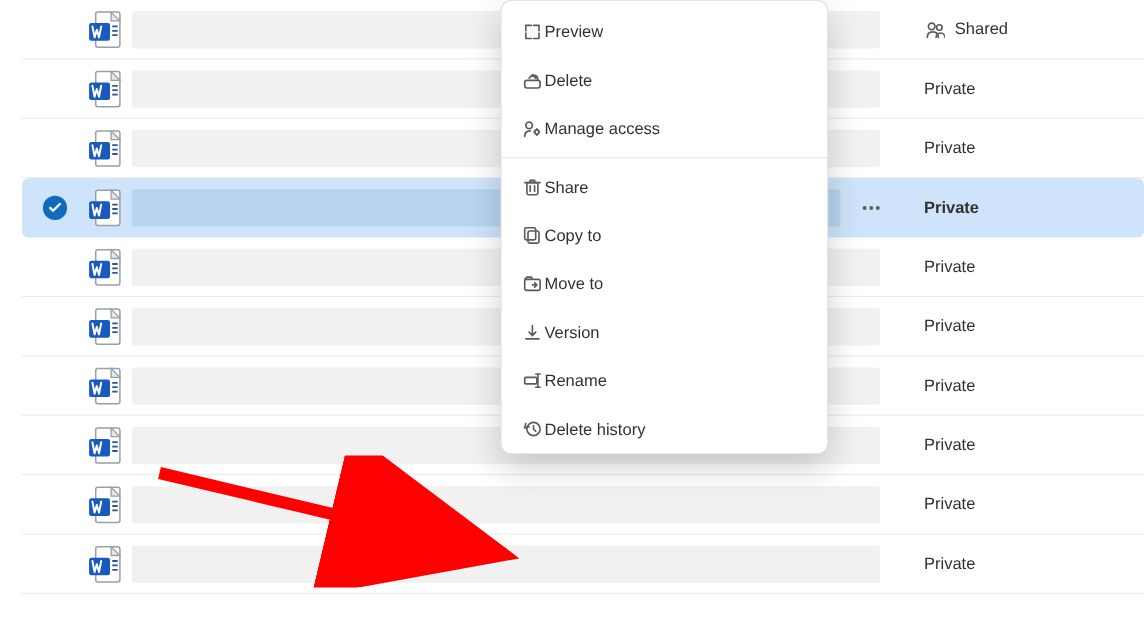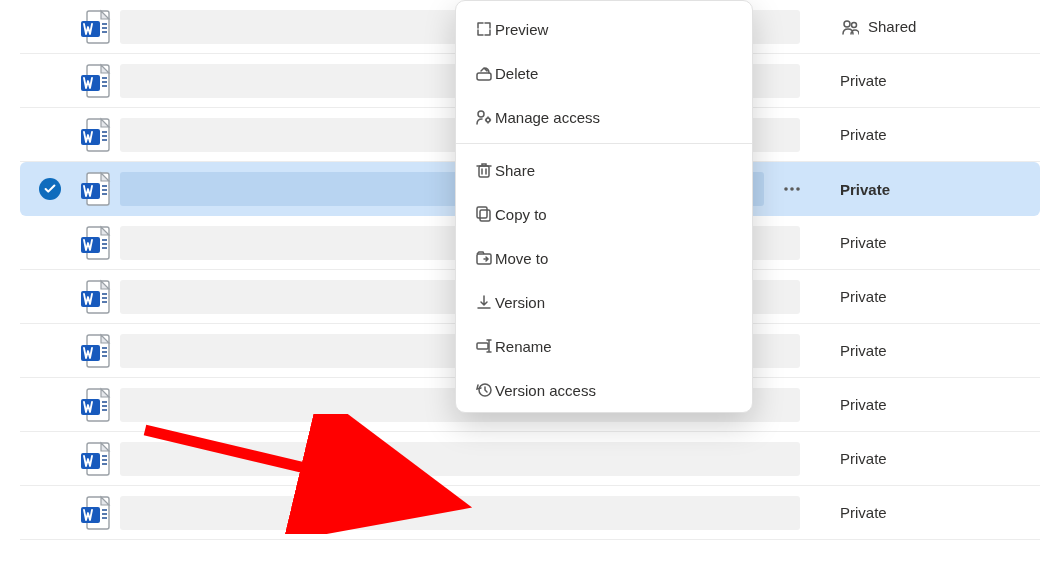--- a/index.html
+++ b/index.html
@@ -370,21 +370,21 @@
         </svg>
       </span>
       <span>Rename</span>
     </div>
     <div class="menu-item">
       <span class="m-ic">
         <svg viewBox="0 0 18 18">
           <use href="#i-history"></use>
         </svg>
       </span>
-      <span>Version access</span>
+      <span>Delete history</span>
     </div>
   </div>
 
 <svg class="arrow-overlay" width="340" height="120">
   <defs>
     <marker id="ah" markerWidth="16" markerHeight="14" refX="13" refY="7" orient="auto">
       <polygon points="0,0 16,7 0,14" fill="#ff0000"></polygon>
     </marker>
   </defs>
   <line x1="10" y1="16" x2="305" y2="86" stroke="#ff0000" stroke-width="11" marker-end="url(#ah)"></line>

